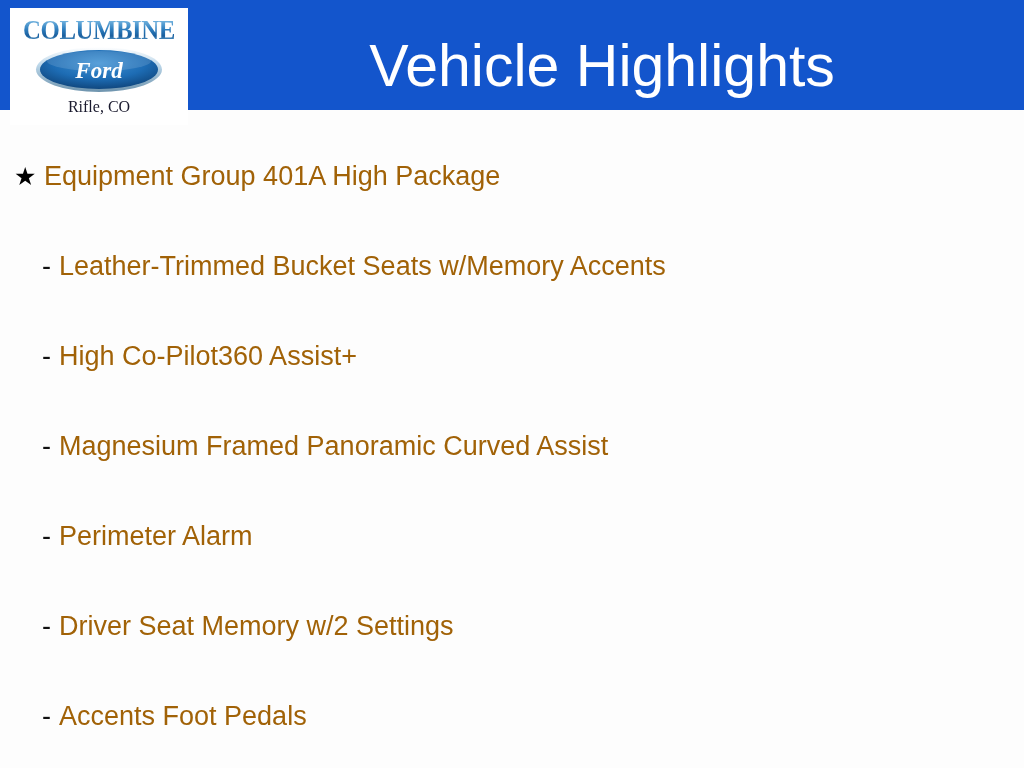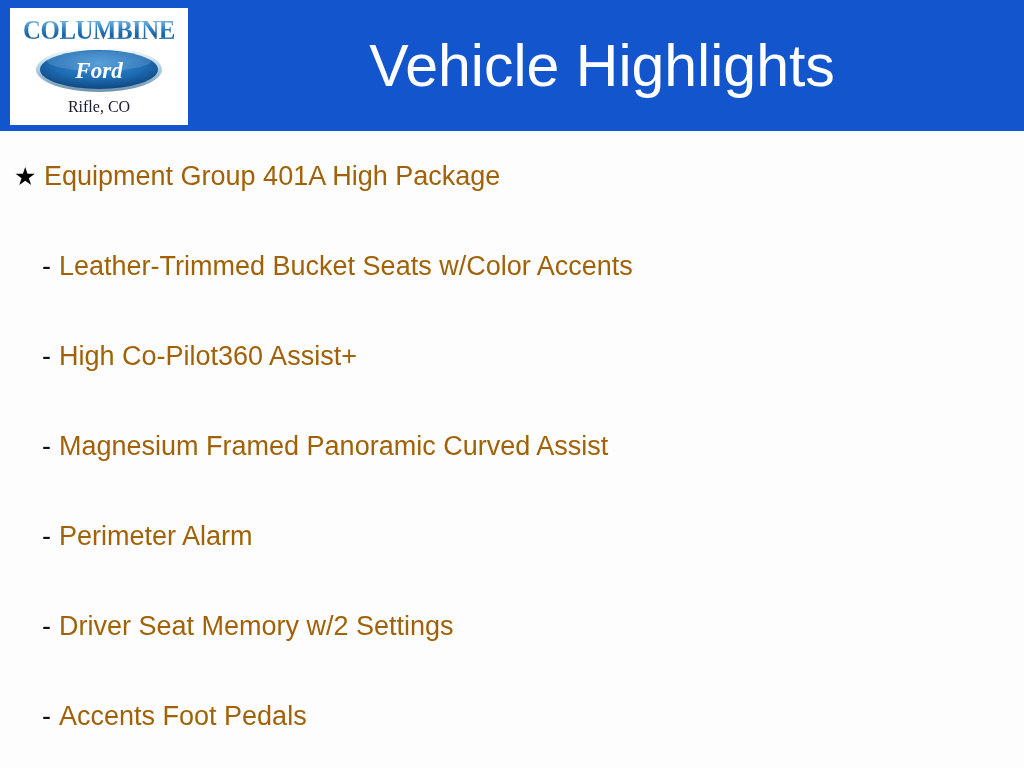--- a/index.html
+++ b/index.html
@@ -15,21 +15,21 @@
     overflow: hidden;
     position: relative;
   }
 
   
   .header-bar {
     position: absolute;
     top: 0;
     left: 0;
     width: 1024px;
-    height: 131px;
+    height: 110px;
     background: #1355cc;
     box-sizing: border-box;
     padding-left: 36px;
   }
 
   
   .logo-plate {
     position: absolute;
     left: 10px;
     top: 8px;
@@ -178,21 +178,21 @@
 
 <div class="content">
 
   <div class="bullet-row top-level" style="top:32px;">
     <span class="star-glyph">★</span>
     <span class="item-text">Equipment Group 401A High Package</span>
   </div>
 
   <div class="bullet-row sub-level" style="top:122px;">
     <span class="dash-glyph">-</span>
-    <span class="item-text">Leather-Trimmed Bucket Seats w/Color Accents</span>
+    <span class="item-text">Leather-Trimmed Bucket Seats w/Memory Accents</span>
   </div>
 
   <div class="bullet-row sub-level" style="top:212px;">
     <span class="dash-glyph">-</span>
     <span class="item-text">High Co-Pilot360 Assist+</span>
   </div>
 
   <div class="bullet-row sub-level" style="top:302px;">
     <span class="dash-glyph">-</span>
     <span class="item-text">Magnesium Framed Panoramic Curved Assist</span>

